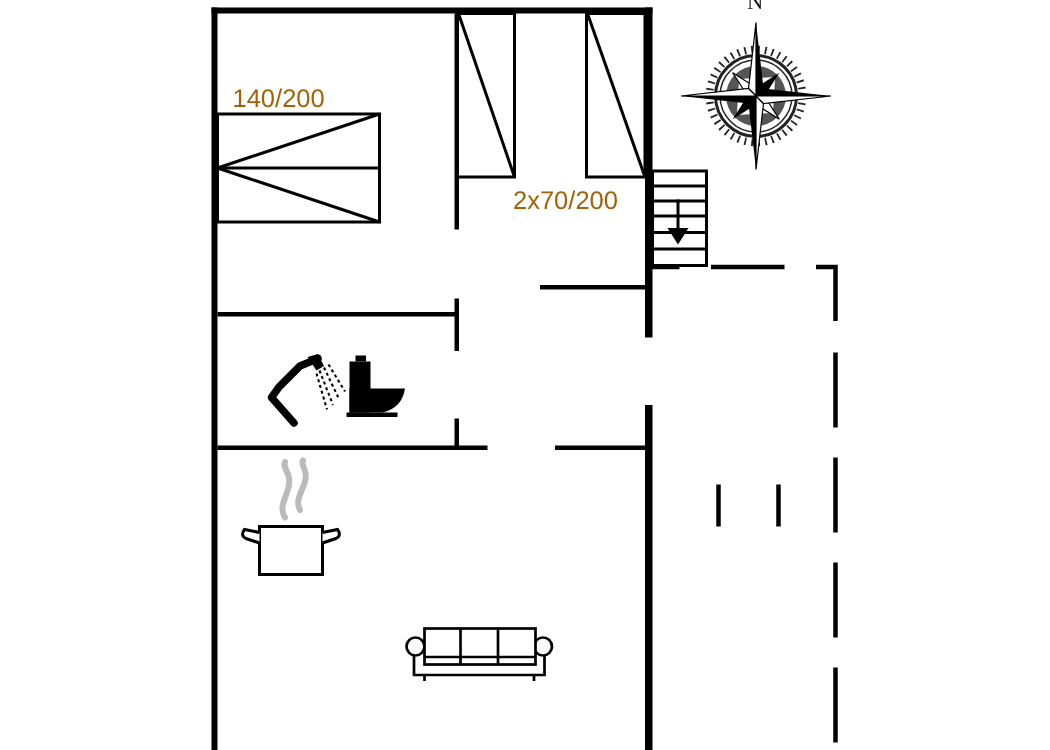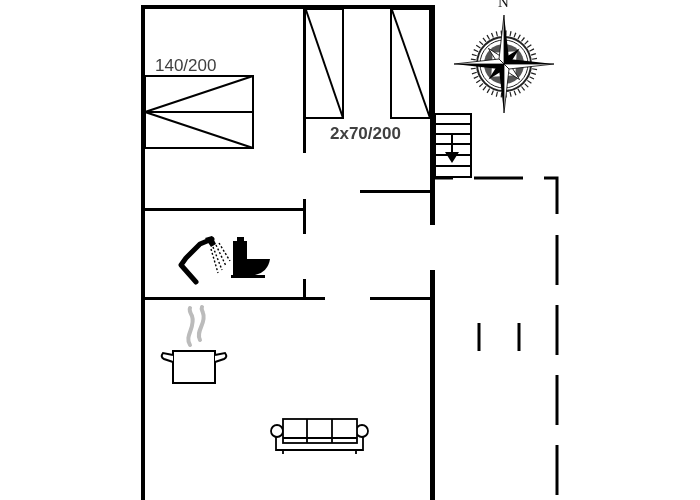--- a/index.html
+++ b/index.html
@@ -1,18 +1,18 @@
 <!DOCTYPE html>
 <html><head>
 <meta charset="utf-8">
 <style>
   html, body { margin: 0; padding: 0; background: #ffffff; }
   body { width: 700px; height: 500px; overflow: hidden; position: relative; font-family: "Liberation Sans", sans-serif; }
   #plan { position: absolute; left: 0; top: 0; }
-  .label { position: absolute; font-size: 17px; color: #404040; font-family: "Liberation Sans", sans-serif; white-space: nowrap; line-height: 1; }
+  .label { position: absolute; font-size: 17px; color: #a16207; font-family: "Liberation Sans", sans-serif; white-space: nowrap; line-height: 1; }
   .north { position: absolute; font-family: "Liberation Serif", serif; font-size: 15px; color: #111; line-height: 1; }
 </style>
 </head>
 <body>
 
 <svg id="plan" width="700" height="500" viewBox="0 0 700 500" xmlns="http://www.w3.org/2000/svg">
 
   <g fill="#000">
     <rect x="141" y="5" width="294" height="4"></rect>
     <rect x="141" y="5" width="4" height="495"></rect>
@@ -124,14 +124,14 @@
     <polygon points="0,49 5,5 0,0" fill="#fff" stroke="#000" stroke-width="0.8"></polygon>
     <polygon points="0,49 -5,5 0,0" fill="#000"></polygon>
     <polygon points="50,0 5,5 0,0" fill="#fff" stroke="#000" stroke-width="0.8"></polygon>
     <polygon points="50,0 5,-5 0,0" fill="#000"></polygon>
     <polygon points="-50,0 -5,-5 0,0" fill="#fff" stroke="#000" stroke-width="0.8"></polygon>
     <polygon points="-50,0 -5,5 0,0" fill="#000"></polygon>
   </g>
 </svg>
 
 <div class="label" style="left:155px; top:57px;">140/200</div>
-<div class="label" style="left:330px; top:125px;font-weight:bold;">2x70/200</div>
+<div class="label" style="left:342px; top:125px;">2x70/200</div>
 <div class="north" style="left:498px; top:-5px;">N</div>
 
 </body></html>

